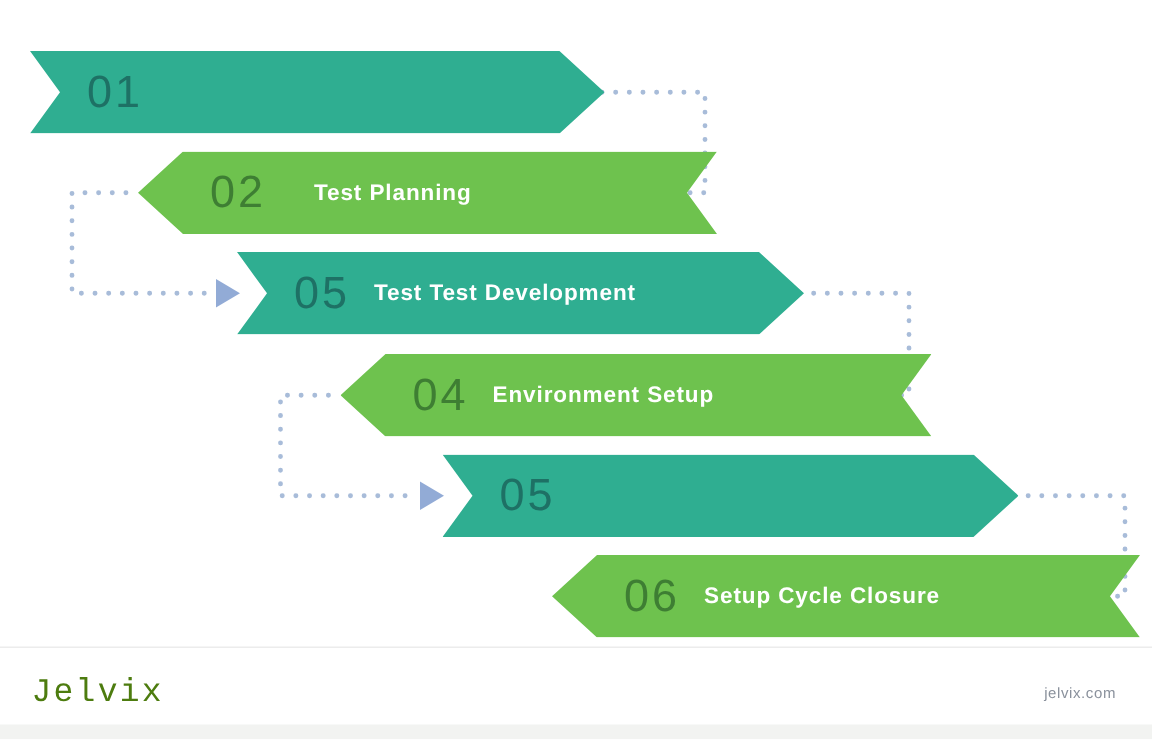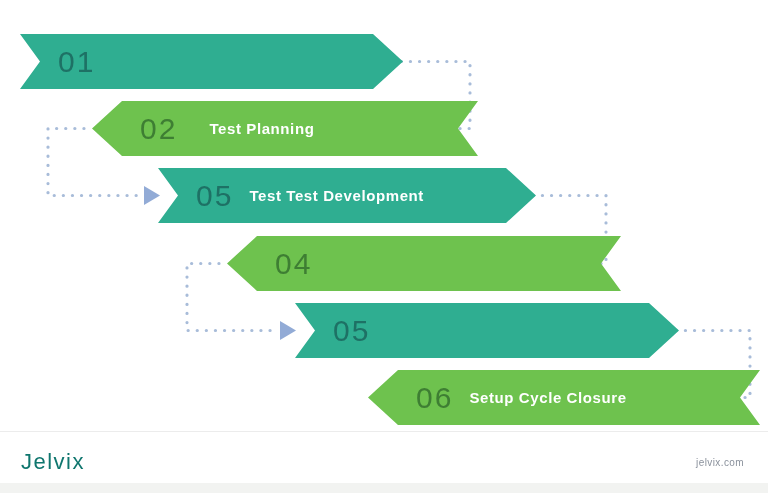--- a/index.html
+++ b/index.html
@@ -74,24 +74,25 @@
     position: absolute;
     left: 0; right: 0;
     top: 431px;
     height: 1px;
     background: #ececec;
   }
   .logo {
     position: absolute;
     left: 21px;
     top: 449px;
-    color: #0f766e;
+    color: #4d7c0f;
     font-size: 22px;
     font-weight: 300;
     letter-spacing: 1.5px;
+    font-family: Liberation Mono, monospace;
   }
   .website {
     position: absolute;
     right: 24px;
     top: 457px;
     color: #8A919C;
     font-size: 10px;
     letter-spacing: 0.4px;
   }
   .bottom-strip {
@@ -132,20 +133,21 @@
     <span class="step-label">Test Planning</span>
   </div>
 
   <div class="banner teal banner-3">
     <span class="step-number">05</span>
     <span class="step-label">Test Test Development</span>
   </div>
 
   <div class="banner green banner-4">
     <span class="step-number">04</span>
+    <span class="step-label">Environment Setup</span>
   </div>
 
   <div class="banner teal banner-5">
     <span class="step-number">05</span>
   </div>
 
   <div class="banner green banner-6">
     <span class="step-number">06</span>
     <span class="step-label">Setup Cycle Closure</span>
   </div>

